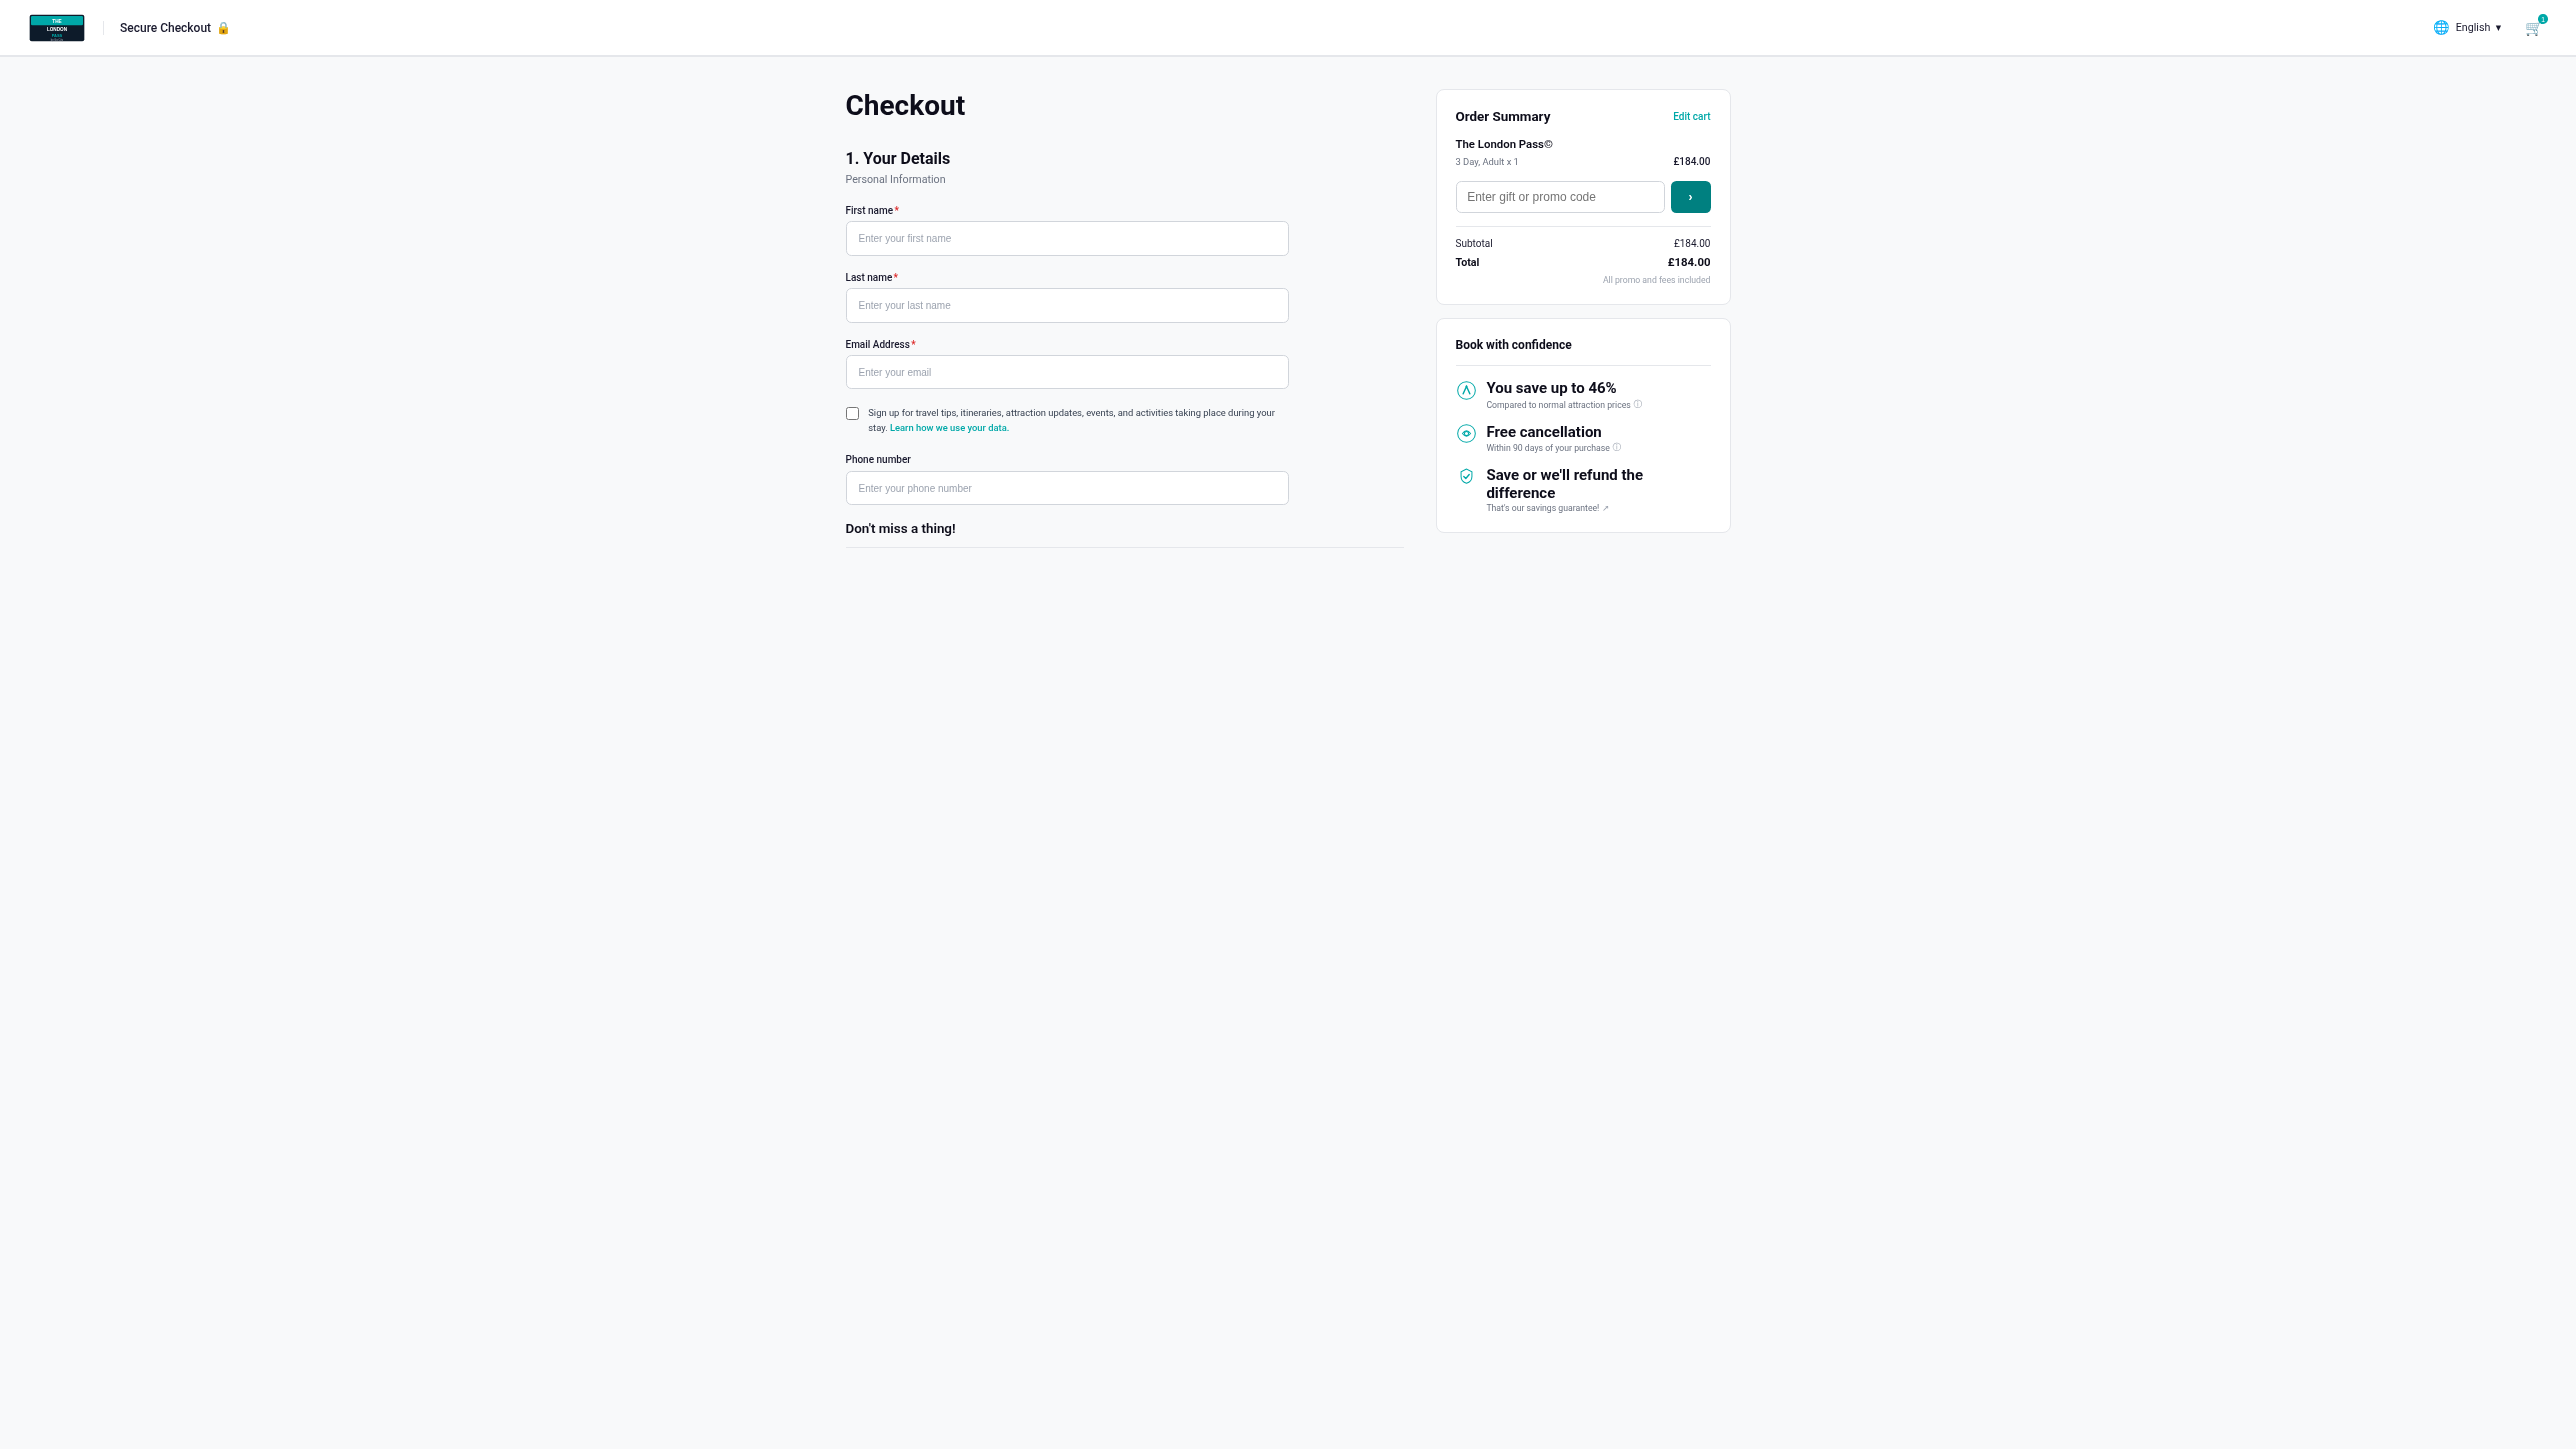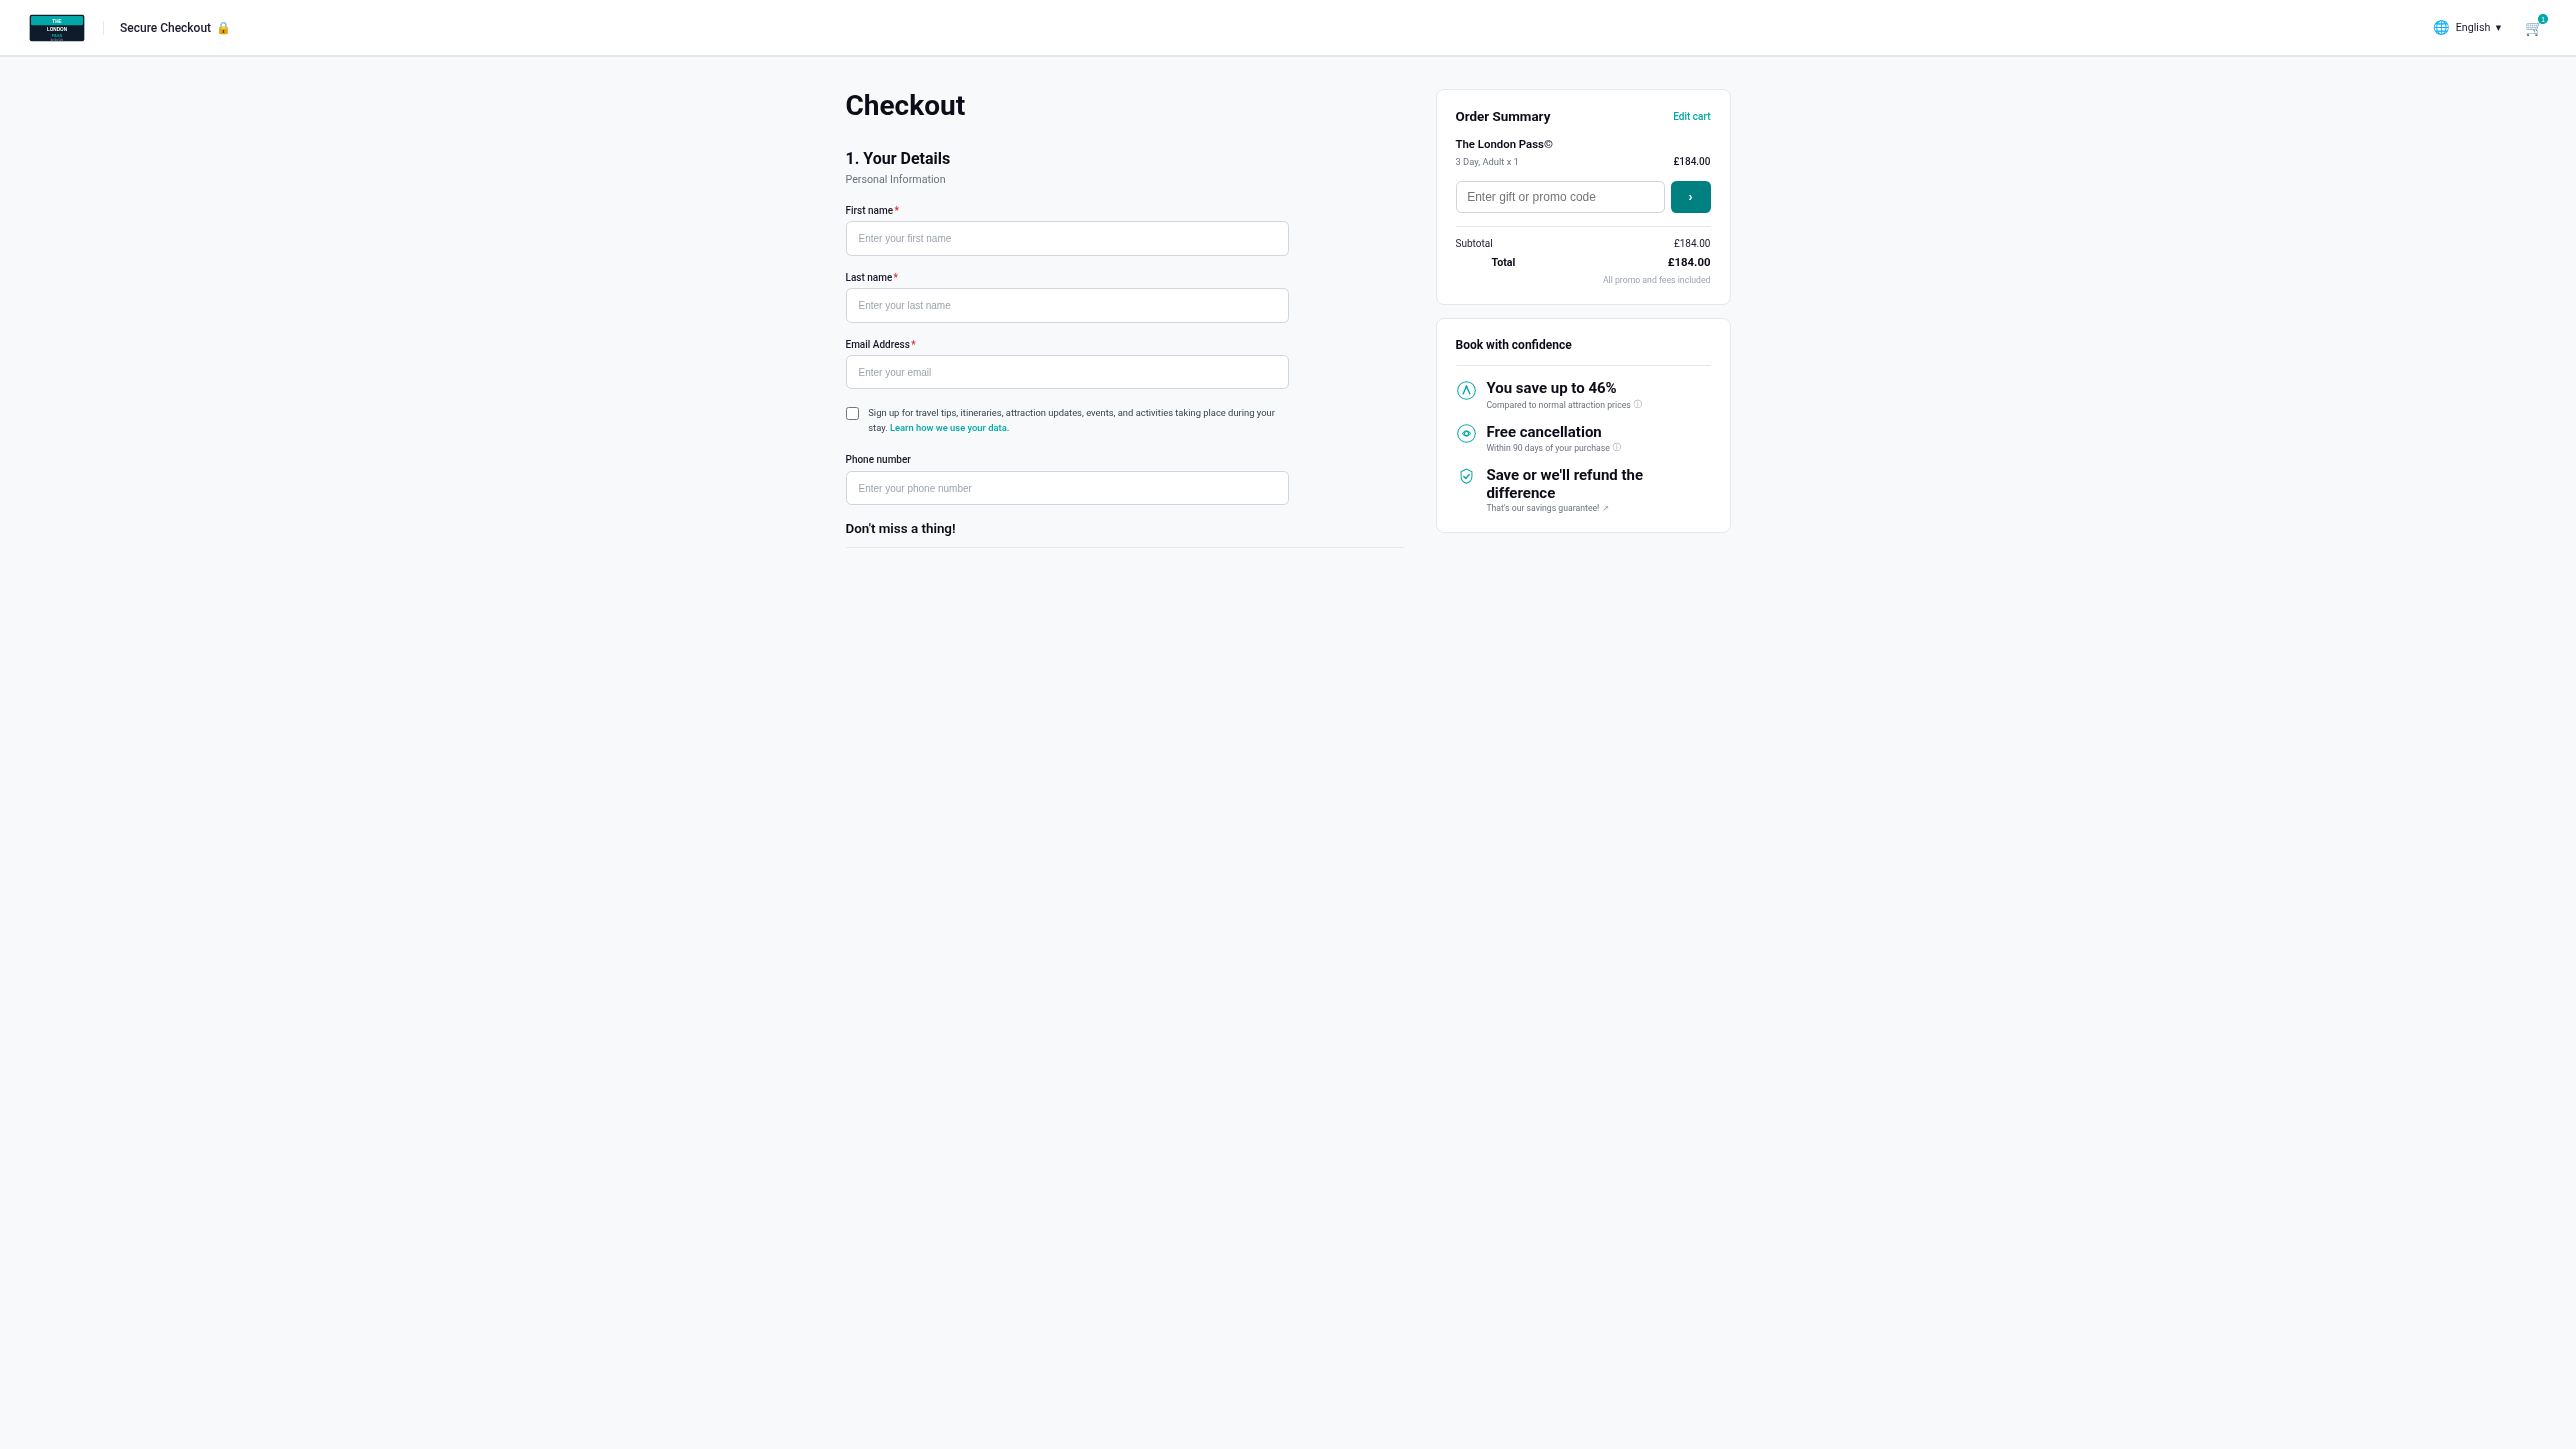--- a/index.html
+++ b/index.html
@@ -293,21 +293,20 @@
     .total-row {
       display: flex;
       justify-content: space-between;
       align-items: center;
       margin-bottom: 5.4px;
     }
     .total-label {
       font-size: 10.7px;
       font-weight: 700;
       color: #0d0d1a;
-      margin-left: 36px;
     }
     .total-value {
       font-size: 11.4px;
       font-weight: 700;
       color: #0d0d1a;
     }
     .taxes-note {
       font-size: 8.7px;
       color: #9ca3af;
       text-align: right;

